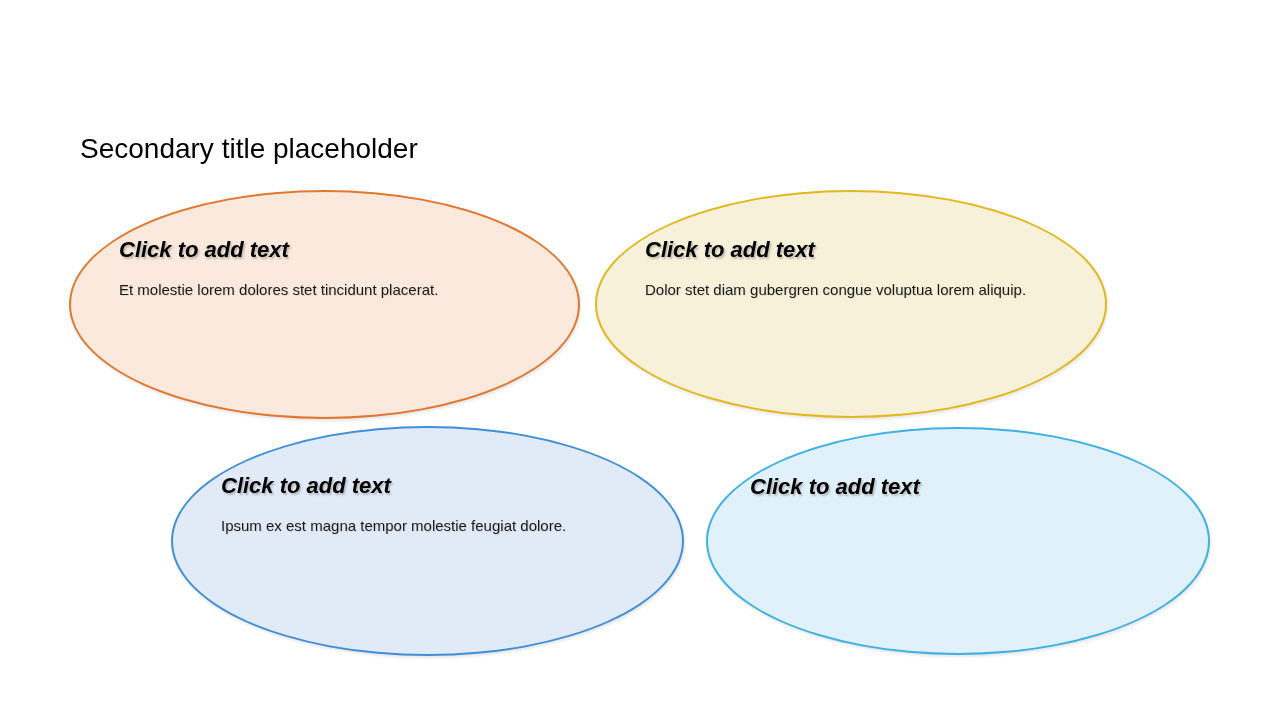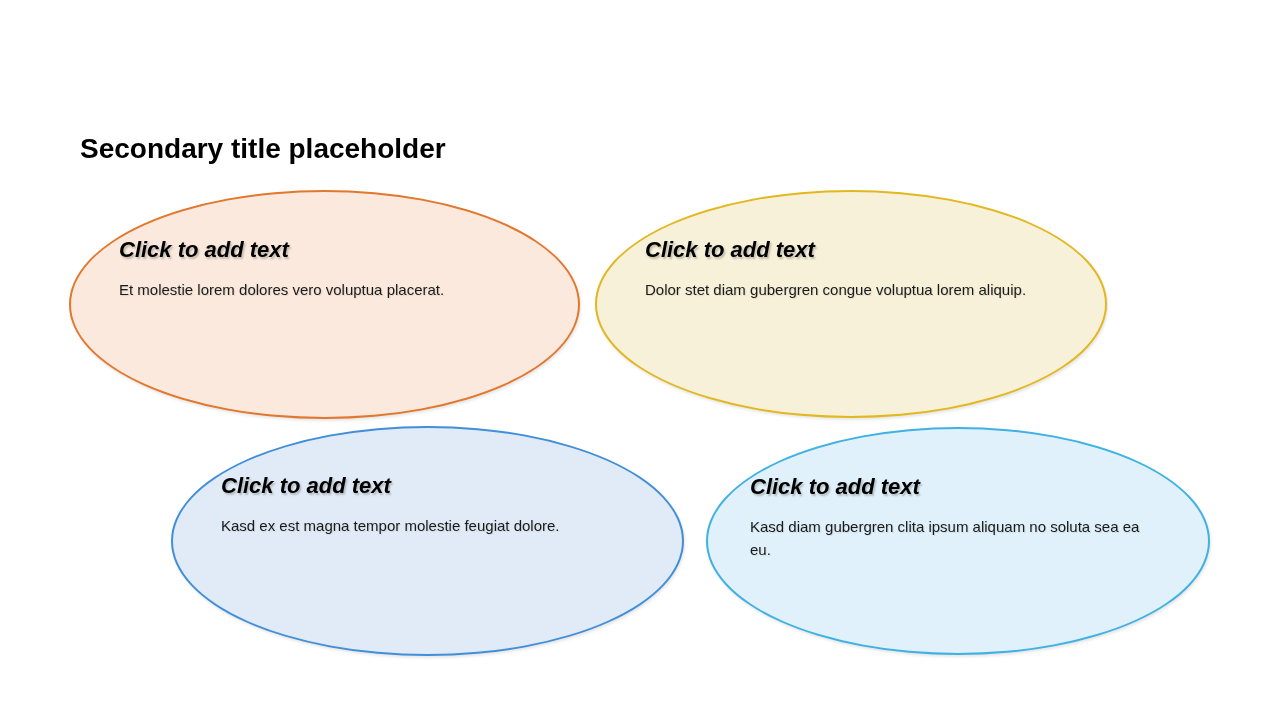--- a/index.html
+++ b/index.html
@@ -13,21 +13,21 @@
     width: 1280px;
     height: 720px;
     background: #ffffff;
     overflow: hidden;
   }
   .slide-title {
     position: absolute;
     left: 80px;
     top: 133px;
     font-size: 28px;
-    font-weight: bold;
+    font-weight: normal;
     color: #000000;
     letter-spacing: 0px;
     white-space: nowrap;
   }
   .ellipse {
     position: absolute;
     border-radius: 50%;
     border: 2px solid;
     box-sizing: border-box;
     box-shadow: 1px 2px 3px rgba(0,0,0,0.10);
@@ -64,38 +64,37 @@
 </head>
 <body>
 
 <div class="slide">
 
   <div class="slide-title">Secondary title placeholder</div>
 
   <div class="ellipse ellipse-1" style="background-color: rgb(250, 233, 220); border-color: rgb(226, 119, 46);">
     <div class="shape-text">
       <div class="shape-heading">Click to add text</div>
-      <p class="shape-body">Et molestie lorem dolores vero voluptua placerat.</p>
+      <p class="shape-body">Et molestie lorem dolores stet tincidunt placerat.</p>
     </div>
   </div>
 
   <div class="ellipse ellipse-2" style="background-color: rgb(248, 241, 217); border-color: rgb(226, 183, 31);">
     <div class="shape-text">
       <div class="shape-heading">Click to add text</div>
       <p class="shape-body">Dolor stet diam gubergren congue voluptua lorem aliquip.</p>
     </div>
   </div>
 
   <div class="ellipse ellipse-3" style="background-color: rgb(225, 235, 247); border-color: rgb(65, 143, 217);">
     <div class="shape-text">
       <div class="shape-heading">Click to add text</div>
-      <p class="shape-body">Kasd ex est magna tempor molestie feugiat dolore.</p>
+      <p class="shape-body">Ipsum ex est magna tempor molestie feugiat dolore.</p>
     </div>
   </div>
 
   <div class="ellipse ellipse-4" style="background-color: rgb(224, 241, 251); border-color: rgb(63, 177, 227);">
     <div class="shape-text">
       <div class="shape-heading">Click to add text</div>
-      <p class="shape-body">Kasd diam gubergren clita ipsum aliquam no soluta sea ea eu.</p>
     </div>
   </div>
 
 </div>
 
 </body></html>

